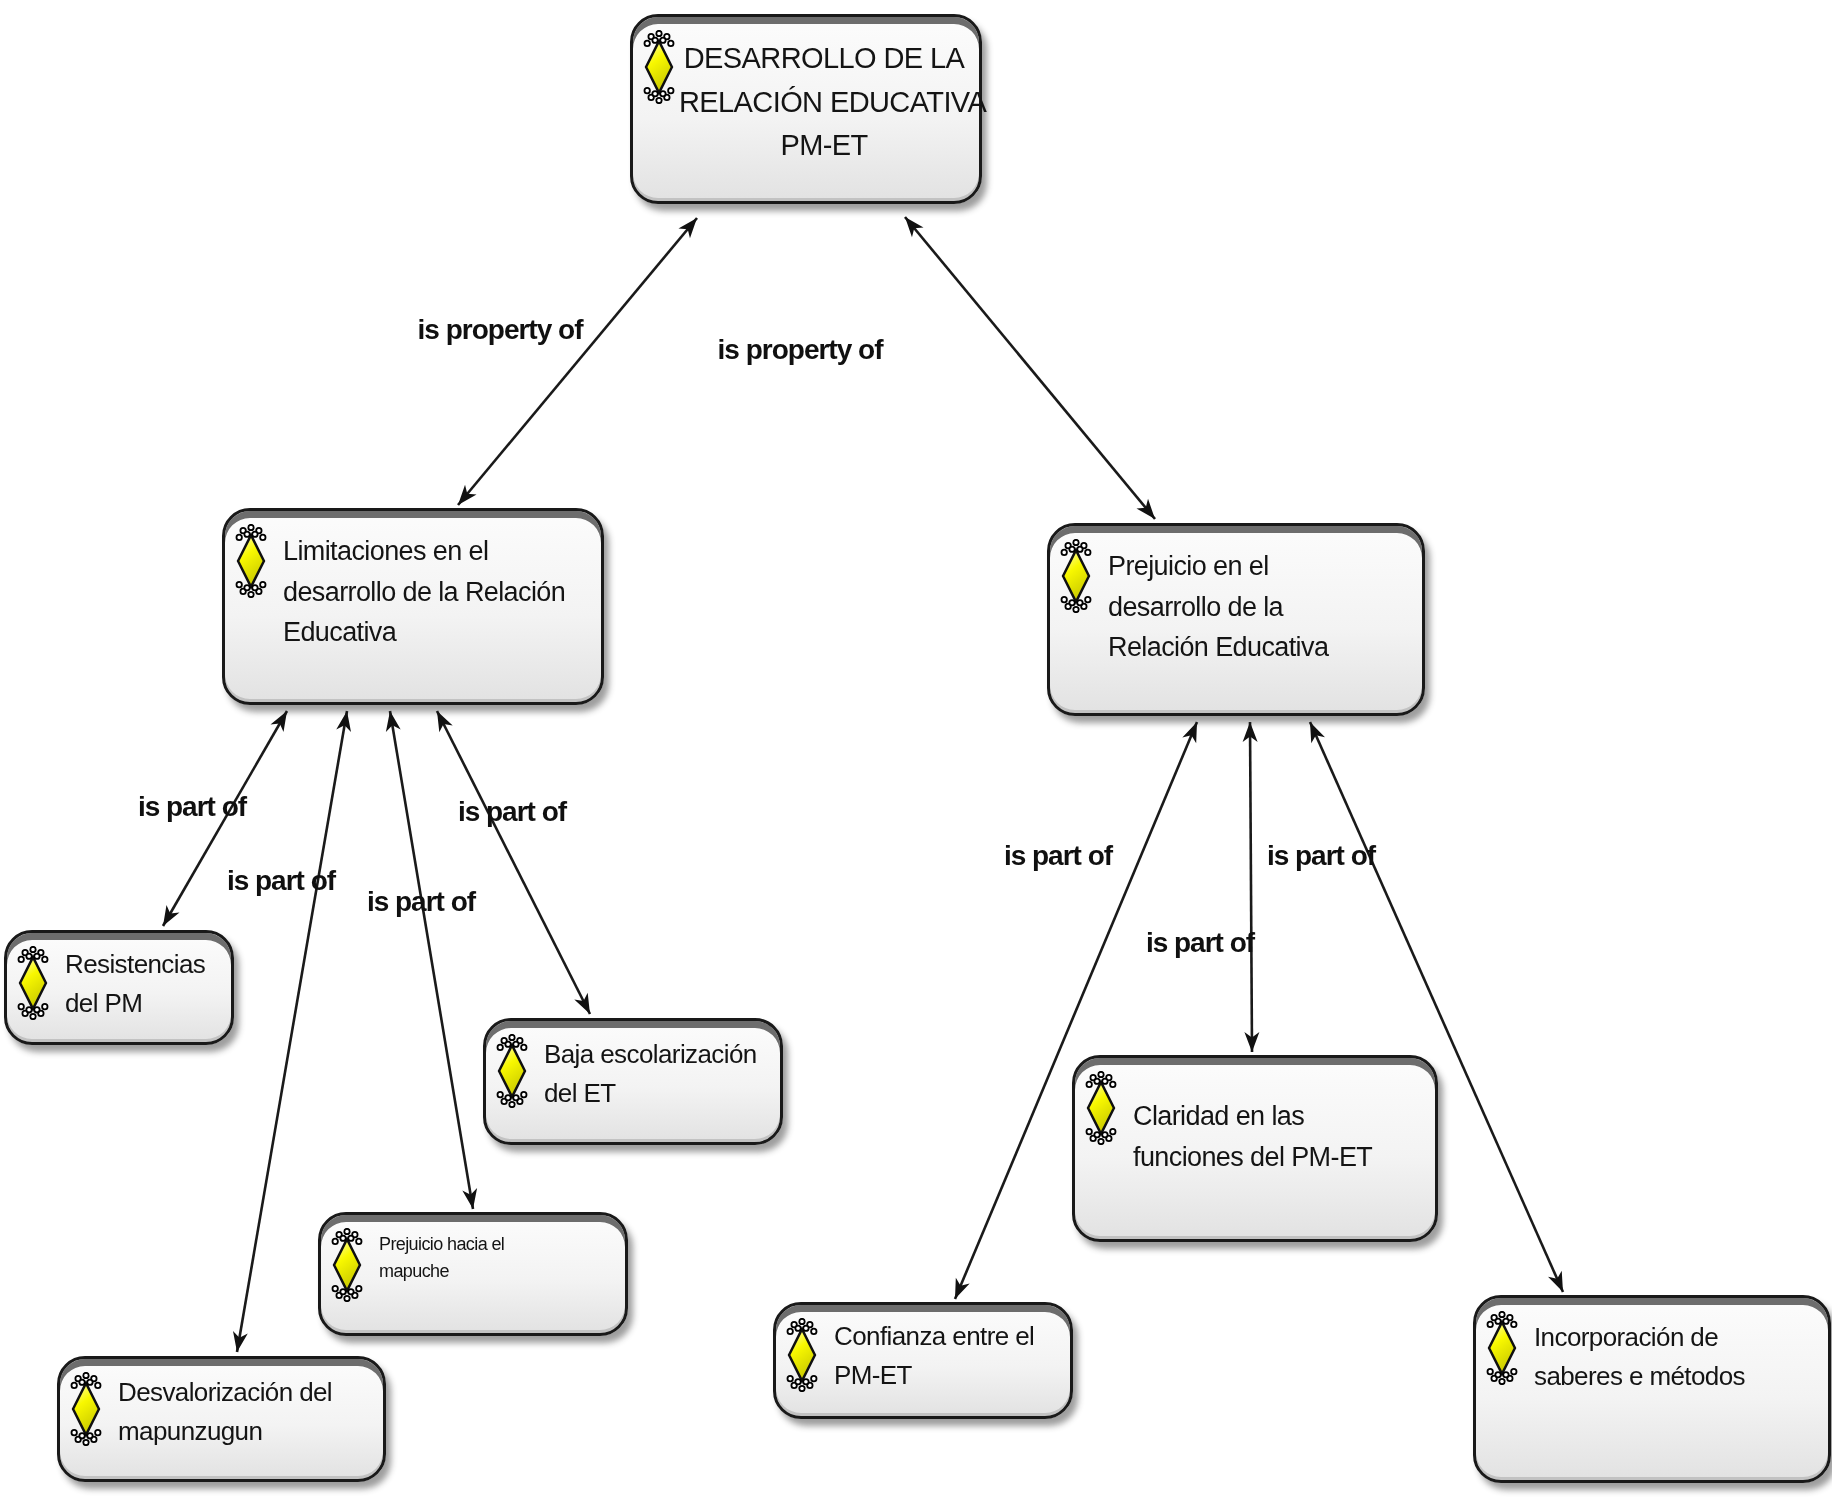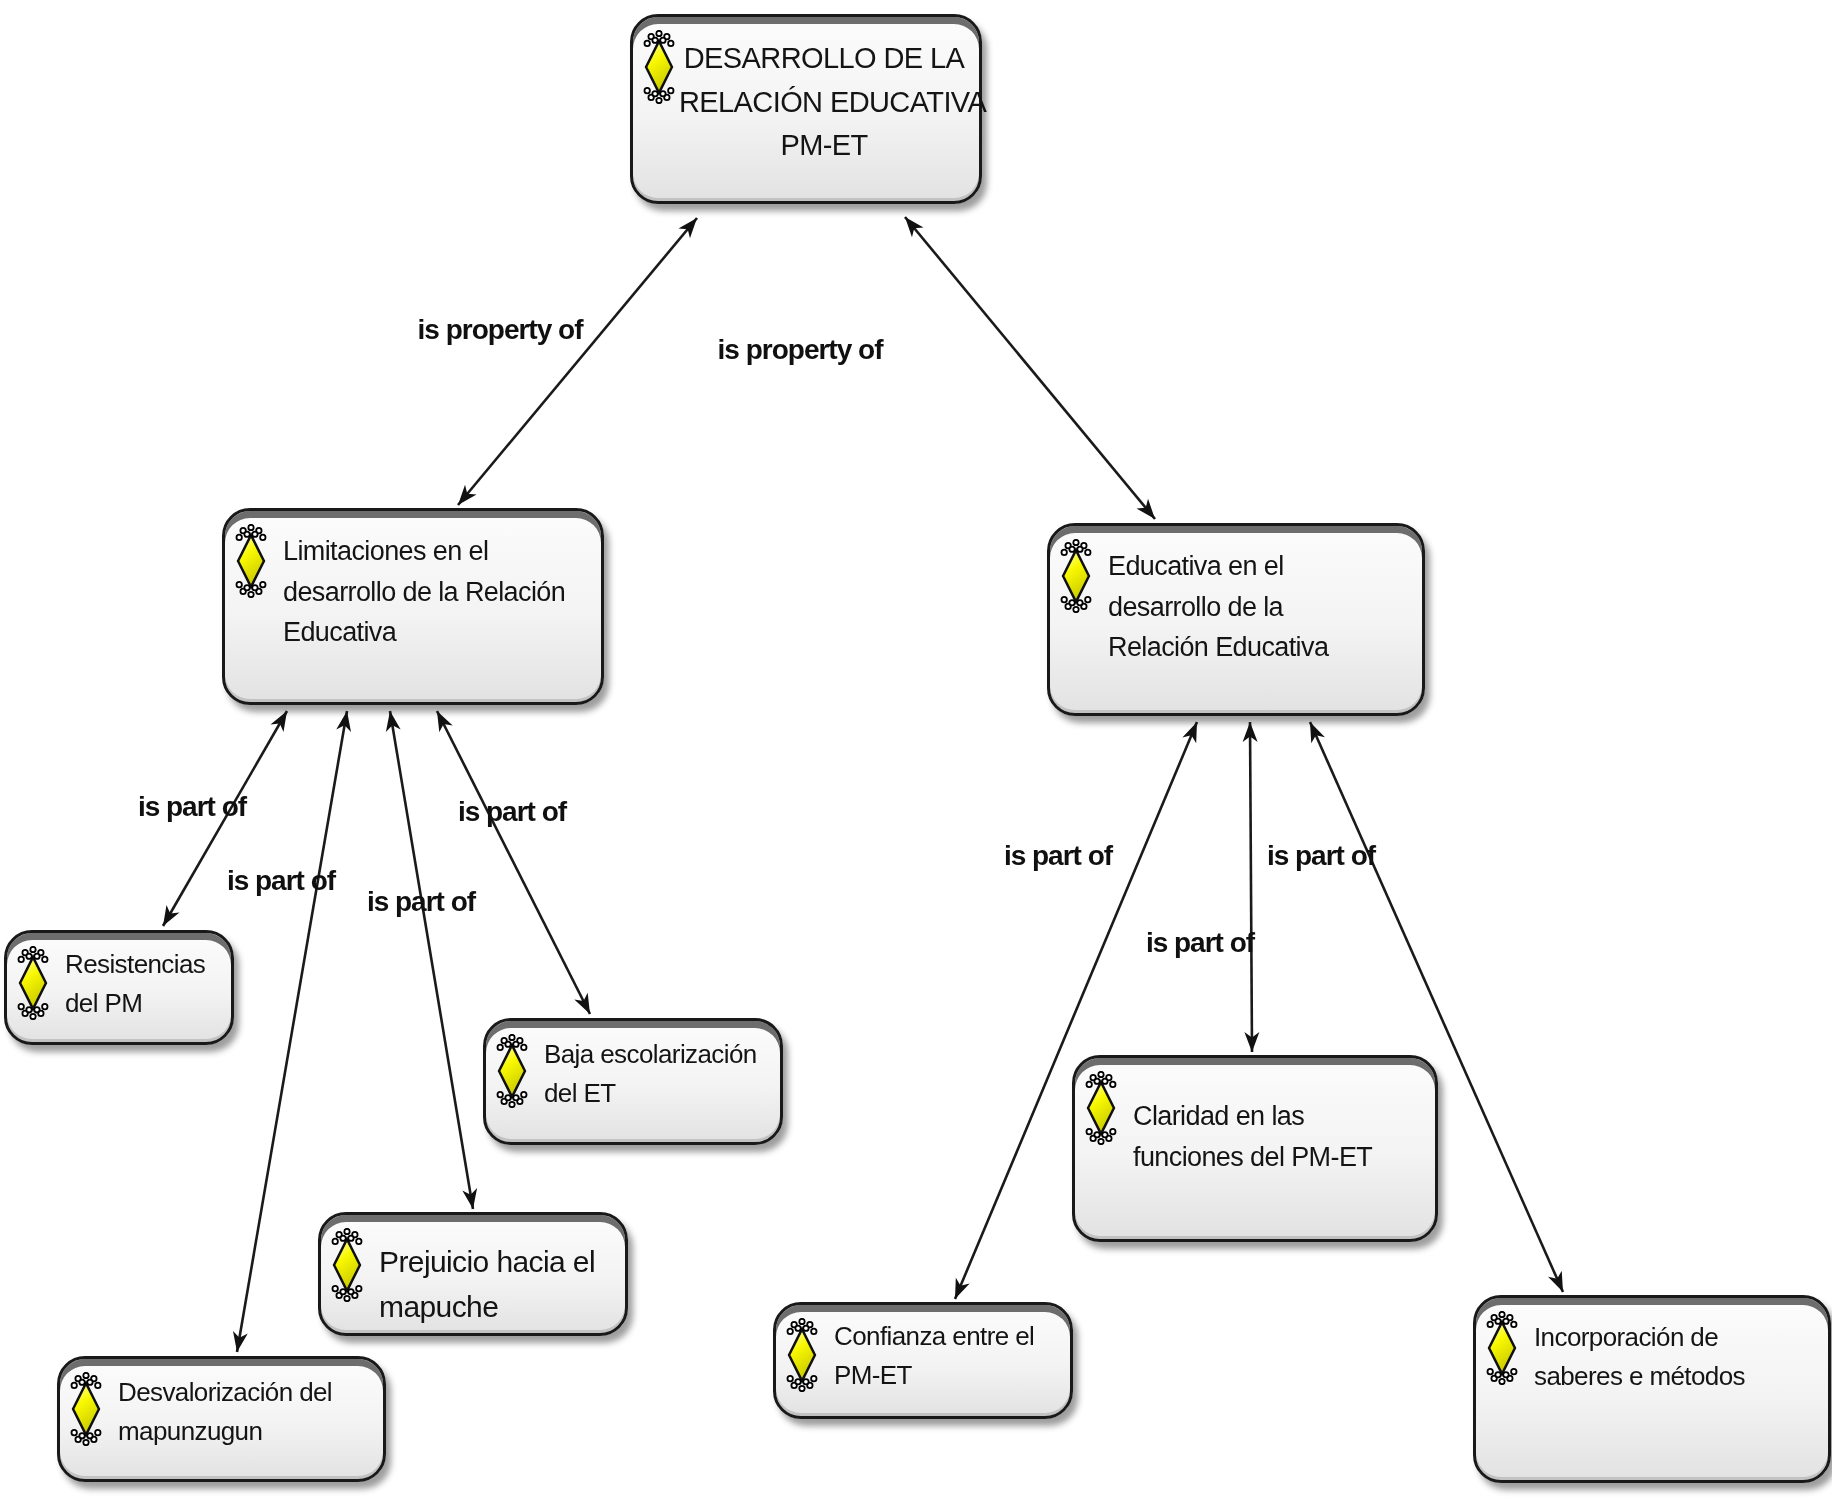--- a/index.html
+++ b/index.html
@@ -132,21 +132,21 @@
         <circle cx="5.5" cy="11" r="2.4" fill="#ffffff" stroke="#000" stroke-width="1.6"></circle>
         <circle cx="5.5" cy="53" r="2.4" fill="#ffffff" stroke="#000" stroke-width="1.6"></circle>
         <circle cx="26.5" cy="11" r="2.4" fill="#ffffff" stroke="#000" stroke-width="1.6"></circle>
         <circle cx="26.5" cy="53" r="2.4" fill="#ffffff" stroke="#000" stroke-width="1.6"></circle>
         <circle cx="12.5" cy="8.2" r="2.4" fill="#ffffff" stroke="#000" stroke-width="1.6"></circle>
         <circle cx="12.5" cy="55.8" r="2.4" fill="#ffffff" stroke="#000" stroke-width="1.6"></circle>
         <circle cx="19.5" cy="8.2" r="2.4" fill="#ffffff" stroke="#000" stroke-width="1.6"></circle>
         <circle cx="19.5" cy="55.8" r="2.4" fill="#ffffff" stroke="#000" stroke-width="1.6"></circle>
       </svg>
       <div class="node-text">
-        <div class="line">Educativa en el</div>
+        <div class="line">Prejuicio en el</div>
         <div class="line">desarrollo de la</div>
         <div class="line">Relación Educativa</div>
       </div>
     </div>
     <div class="node" style="left: 4px; top: 930px; width: 230px; height: 115px; font-size: 26px; padding-top: 12px;">
       <svg class="code-icon" viewBox="0 0 32 64">
         <polygon points="16,9 27.5,32 16,55 4.5,32" fill="url(#diamondGrad)" stroke="#101010" stroke-width="2.2"></polygon>
         <circle cx="9" cy="5" r="2.4" fill="#ffffff" stroke="#000" stroke-width="1.6"></circle>
         <circle cx="9" cy="59" r="2.4" fill="#ffffff" stroke="#000" stroke-width="1.6"></circle>
         <circle cx="16" cy="2.2" r="2.4" fill="#ffffff" stroke="#000" stroke-width="1.6"></circle>
@@ -183,21 +183,21 @@
         <circle cx="12.5" cy="8.2" r="2.4" fill="#ffffff" stroke="#000" stroke-width="1.6"></circle>
         <circle cx="12.5" cy="55.8" r="2.4" fill="#ffffff" stroke="#000" stroke-width="1.6"></circle>
         <circle cx="19.5" cy="8.2" r="2.4" fill="#ffffff" stroke="#000" stroke-width="1.6"></circle>
         <circle cx="19.5" cy="55.8" r="2.4" fill="#ffffff" stroke="#000" stroke-width="1.6"></circle>
       </svg>
       <div class="node-text">
         <div class="line">Baja escolarización</div>
         <div class="line">del ET</div>
       </div>
     </div>
-    <div class="node" style="left: 318px; top: 1212px; width: 310px; height: 124px; font-size: 30px; padding-top: 24px;">
+    <div class="node" style="left: 318px; top: 1212px; width: 310px; height: 124px; font-size: 18px; padding-top: 16px;">
       <svg class="code-icon" viewBox="0 0 32 64">
         <polygon points="16,9 27.5,32 16,55 4.5,32" fill="url(#diamondGrad)" stroke="#101010" stroke-width="2.2"></polygon>
         <circle cx="9" cy="5" r="2.4" fill="#ffffff" stroke="#000" stroke-width="1.6"></circle>
         <circle cx="9" cy="59" r="2.4" fill="#ffffff" stroke="#000" stroke-width="1.6"></circle>
         <circle cx="16" cy="2.2" r="2.4" fill="#ffffff" stroke="#000" stroke-width="1.6"></circle>
         <circle cx="16" cy="61.8" r="2.4" fill="#ffffff" stroke="#000" stroke-width="1.6"></circle>
         <circle cx="23" cy="5" r="2.4" fill="#ffffff" stroke="#000" stroke-width="1.6"></circle>
         <circle cx="23" cy="59" r="2.4" fill="#ffffff" stroke="#000" stroke-width="1.6"></circle>
         <circle cx="5.5" cy="11" r="2.4" fill="#ffffff" stroke="#000" stroke-width="1.6"></circle>
         <circle cx="5.5" cy="53" r="2.4" fill="#ffffff" stroke="#000" stroke-width="1.6"></circle>

